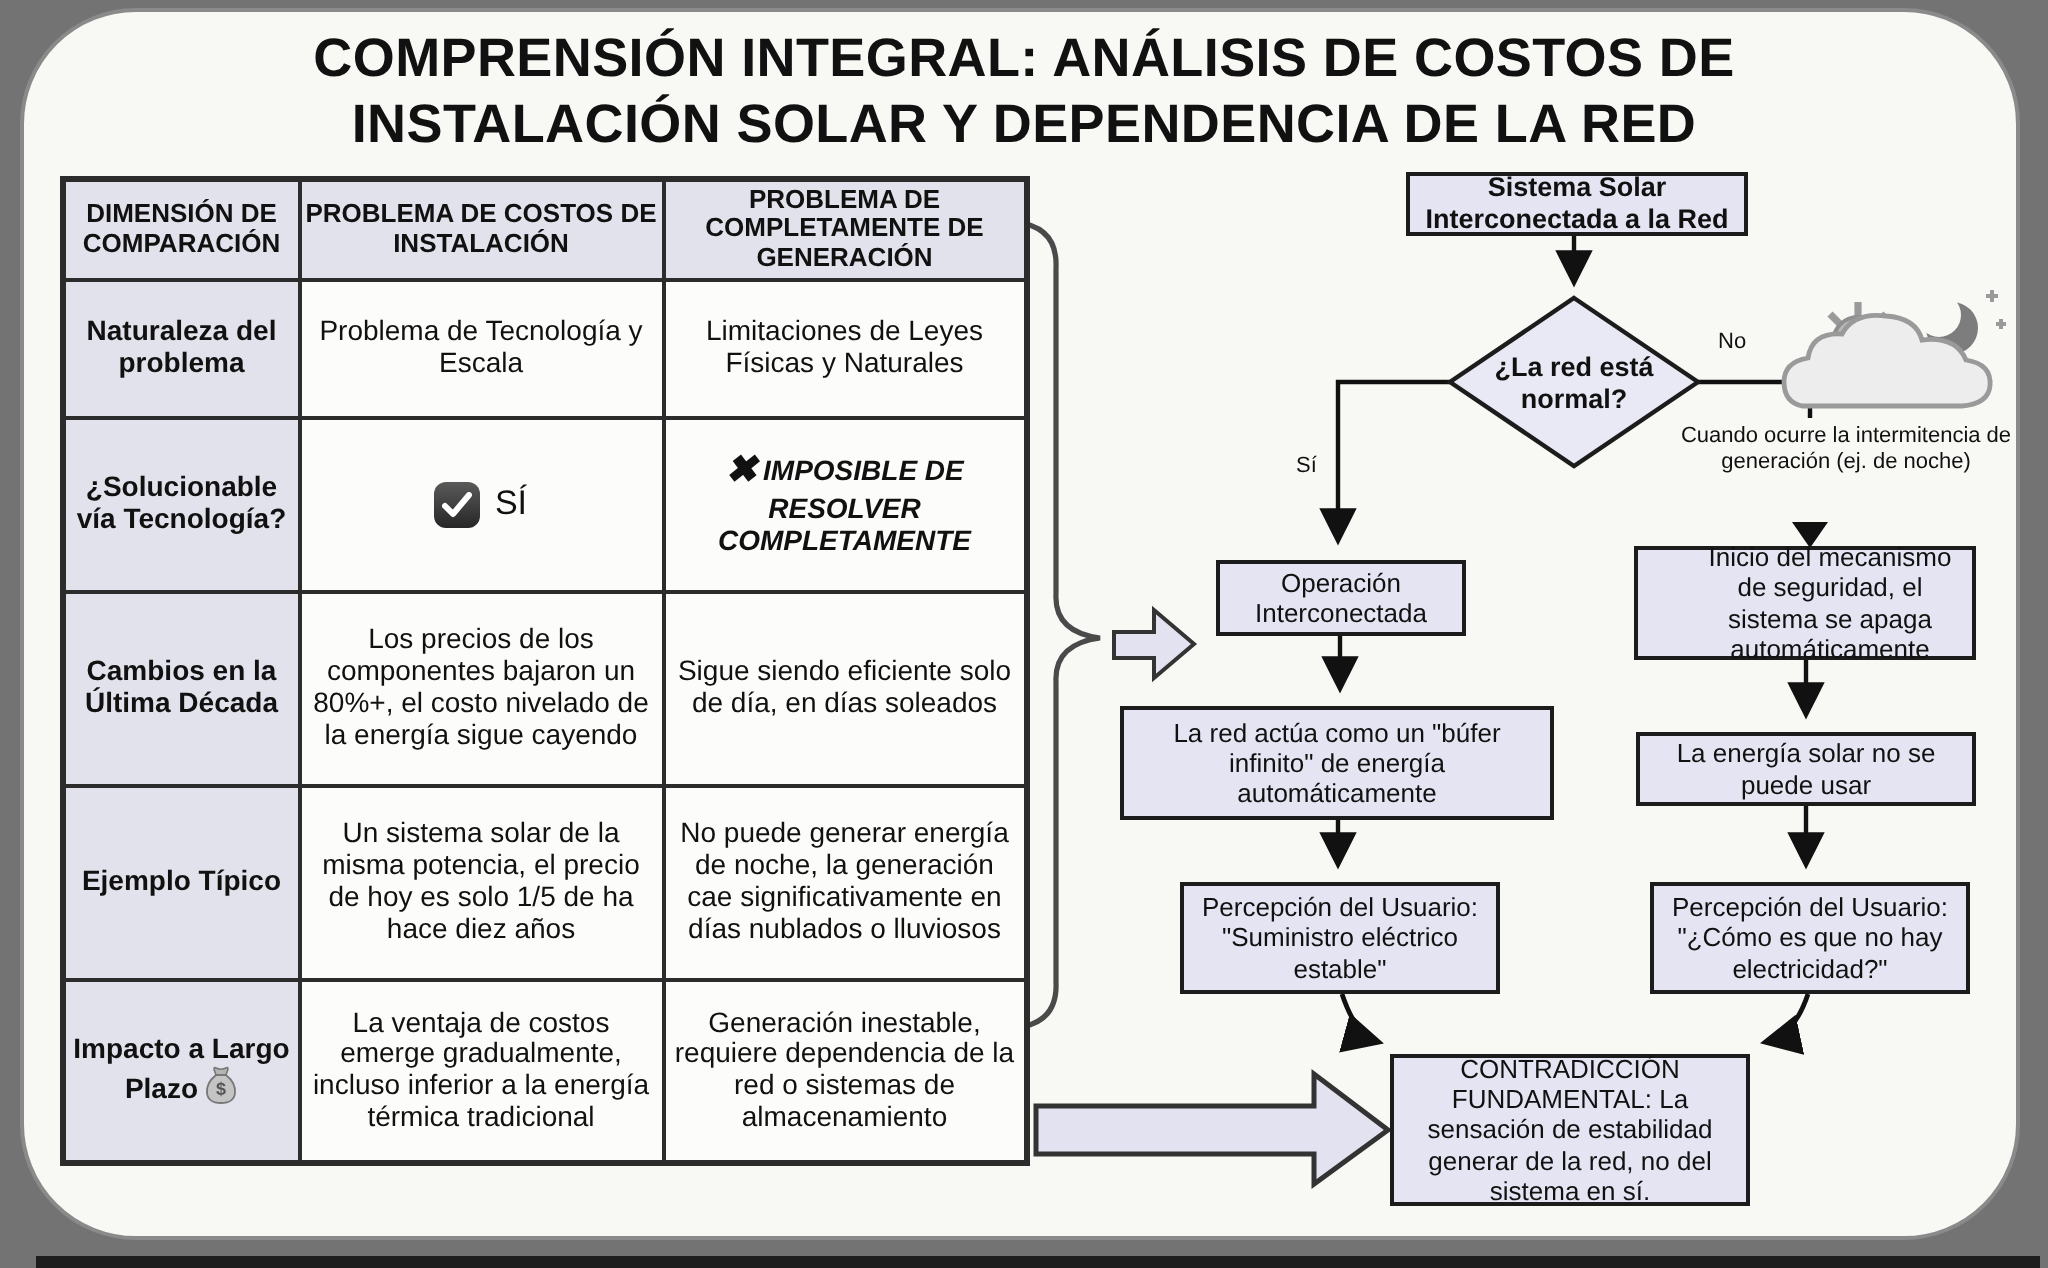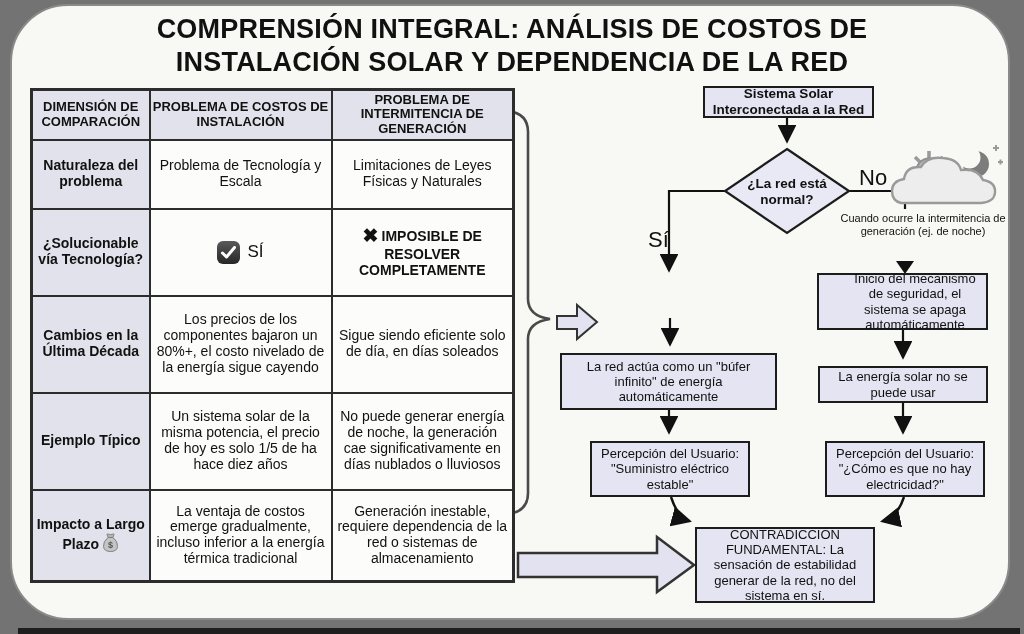--- a/index.html
+++ b/index.html
@@ -11,34 +11,34 @@
          font-size:27px;font-weight:bold;line-height:1.22;letter-spacing:.2px;}
 
   
   .cmp-table{position:absolute;left:30px;top:88px;width:482px;border-collapse:collapse;
              table-layout:fixed;border:3px solid #2c2c2c;}
   .cmp-table th,.cmp-table td{border:2px solid #2c2c2c;padding:1px 2px;text-align:center;
              vertical-align:middle;line-height:1.13;overflow:hidden;}
   .cmp-table th{background:#e2e2ec;font-size:13px;}
   .cmp-table td.dim{background:#e2e2ec;font-weight:bold;font-size:14px;}
   .cmp-table td.val{background:#fcfcfa;font-size:14px;}
-  .cmp-table td.val.strong{font-weight:bold;}
+  .cmp-table td.val.strong{font-weight:bold;font-style:italic;}
   .checkwrap{display:inline-flex;align-items:center;gap:7px;}
   .checkbox{display:inline-flex;width:23px;height:23px;border-radius:6px;
             background:linear-gradient(#5a5a5a,#262626);align-items:center;justify-content:center;}
   .si{font-size:17px;}
   .cross{font-size:19px;font-weight:bold;margin-right:3px;vertical-align:-1px;}
   .moneybag{vertical-align:-4px;margin-left:3px;}
 
   
   .node{position:absolute;background:#e4e4f2;border:2px solid #1c1c1c;box-sizing:border-box;
         display:flex;align-items:center;justify-content:center;text-align:center;
         font-size:13px;line-height:1.16;padding:1px 3px;}
   .node.bold{font-weight:bold;}
-  .freelabel{position:absolute;font-size:22px;}
+  .freelabel{position:absolute;font-size:11px;}
   .note{position:absolute;text-align:center;font-size:11px;line-height:1.18;}
   .dlabel{position:absolute;left:729px;top:176px;width:116px;text-align:center;
           font-weight:bold;font-size:13.5px;line-height:1.15;}
   .overlay{position:absolute;left:0;top:0;pointer-events:none;}
   .bottombar{position:absolute;left:18px;top:628px;width:1002px;height:6px;background:#1e1e1e;}
 </style>
 </head>
 <body>
 
 <div class="canvas">
@@ -99,21 +99,21 @@
   <table class="cmp-table">
     <colgroup>
         <col style="width:118px">
         <col style="width:182px">
         <col style="width:182px">
       </colgroup>
     <tbody>
         <tr style="height:50px">
       <th>DIMENSIÓN DE COMPARACIÓN</th>
       <th>PROBLEMA DE COSTOS DE INSTALACIÓN</th>
-      <th>PROBLEMA DE INTERMITENCIA DE GENERACIÓN</th>
+      <th>PROBLEMA DE COMPLETAMENTE DE GENERACIÓN</th>
     </tr>
     <tr style="height:69px">
       <td class="dim">Naturaleza del problema</td>
       <td class="val">Problema de Tecnología y Escala</td>
       <td class="val">Limitaciones de Leyes Físicas y Naturales</td>
     </tr>
     <tr style="height:87px">
       <td class="dim">¿Solucionable vía Tecnología?</td>
       <td class="val">
         <span class="checkwrap">
@@ -155,20 +155,21 @@
 
   <div class="node bold" style="left:703px;top:86px;width:171px;height:32px;font-size:13.5px;">Sistema Solar Interconectada a la Red</div>
 
   <div class="dlabel">¿La red está normal?</div>
 
   <div class="freelabel" style="left:648px;top:227px;">Sí</div>
   <div class="freelabel" style="left:859px;top:165px;">No</div>
 
   <div class="note" style="left:828px;top:212px;width:190px;">Cuando ocurre la intermitencia de generación (ej. de noche)</div>
 
+  <div class="node" style="left:608px;top:280px;width:125px;height:38px;">Operación Interconectada</div>
 
   <div class="node" style="left:817px;top:273px;width:171px;height:57px;padding-left:28px;">Inicio del mecanismo de seguridad, el sistema se apaga automáticamente</div>
 
   <div class="node" style="left:560px;top:353px;width:217px;height:57px;">La red actúa como un "búfer infinito" de energía automáticamente</div>
 
   <div class="node" style="left:818px;top:366px;width:170px;height:37px;">La energía solar no se puede usar</div>
 
   <div class="node" style="left:590px;top:441px;width:160px;height:56px;">Percepción del Usuario: "Suministro eléctrico estable"</div>
 
   <div class="node" style="left:825px;top:441px;width:160px;height:56px;">Percepción del Usuario: "¿Cómo es que no hay electricidad?"</div>

